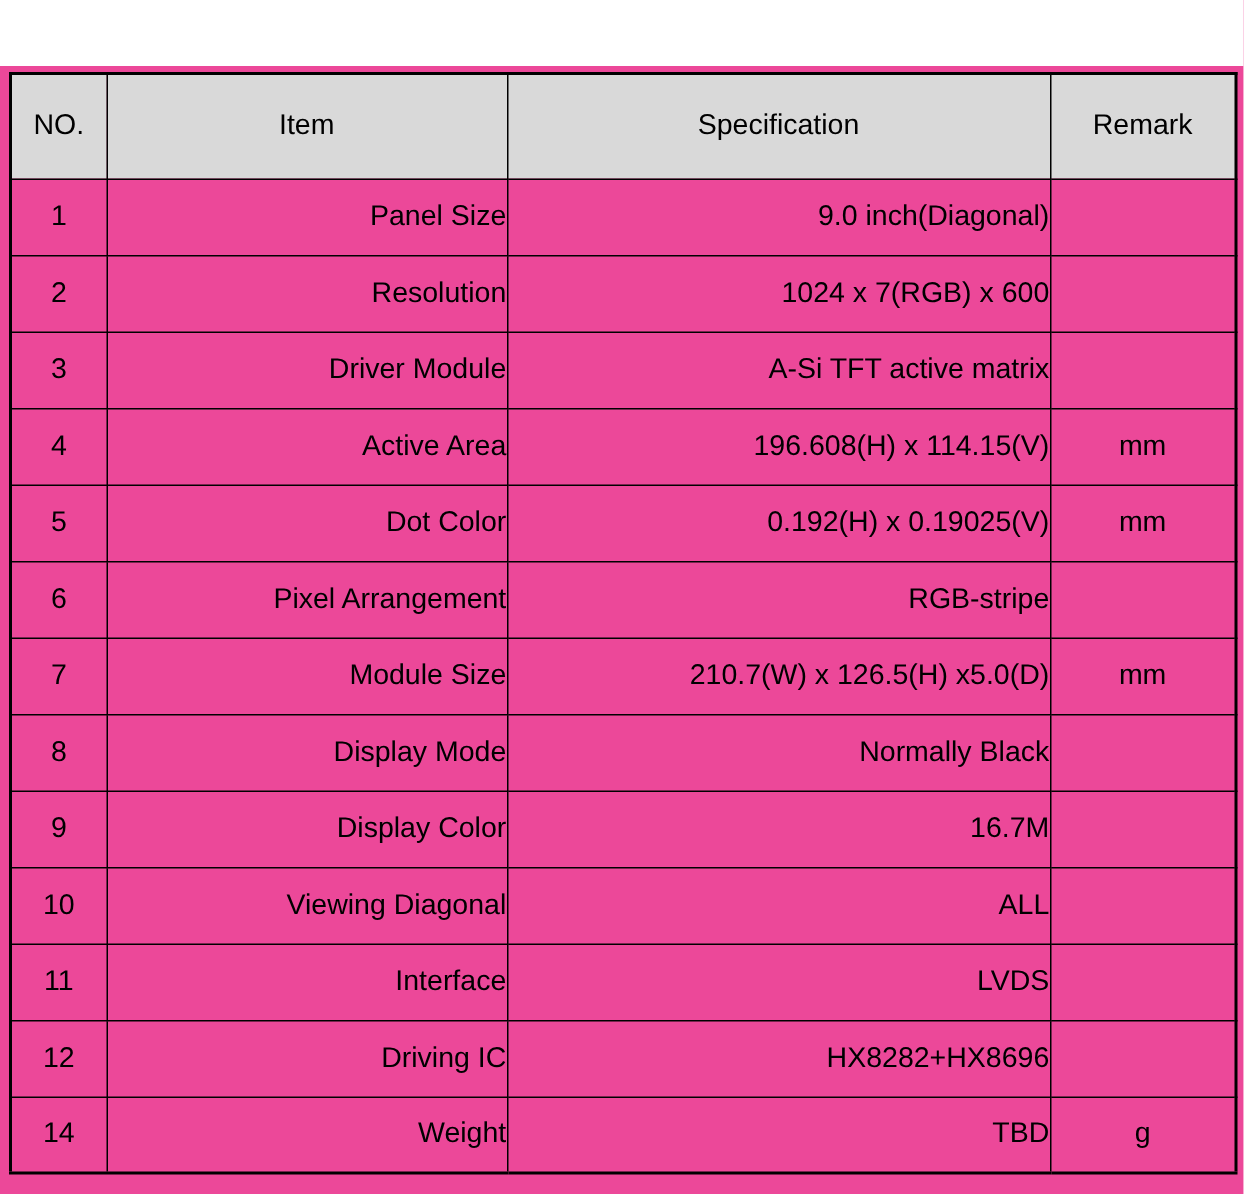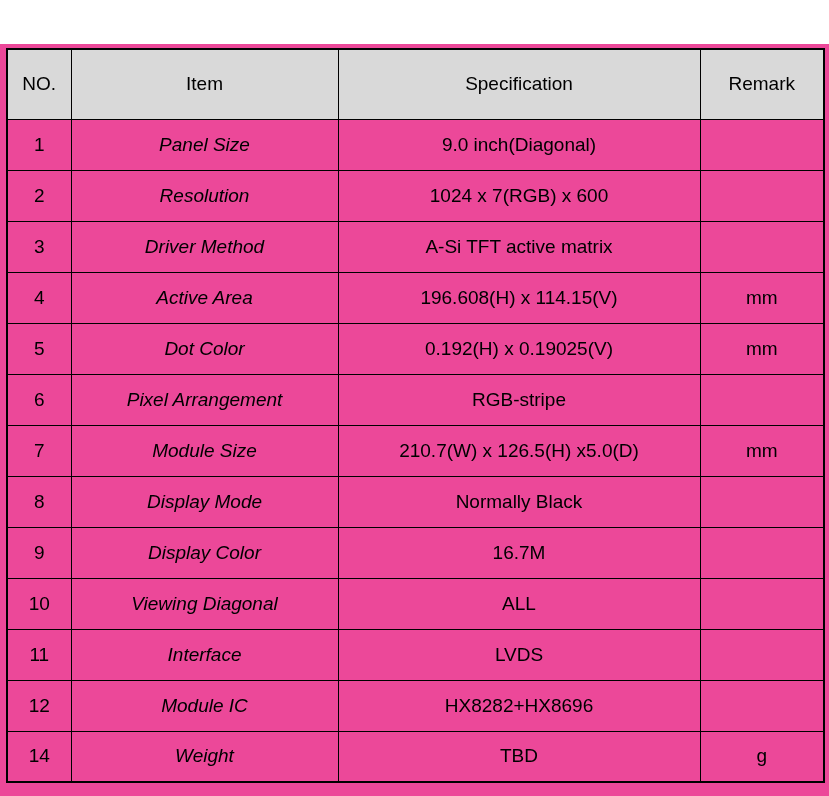--- a/index.html
+++ b/index.html
@@ -49,26 +49,25 @@
     border-bottom: 2px solid #000000;
   }
   tbody td {
     height: 51px;
     vertical-align: middle;
   }
   td.col-no {
     text-align: center;
   }
   td.col-item {
-    text-align: center;
+    text-align: right;
     padding-left: 14px;
-    font-style: italic;
   }
   td.col-spec {
-    text-align: center;
+    text-align: right;
     padding-left: 12px;
   }
   td.col-remark {
     text-align: center;
   }
   tbody tr:last-child td {
     border-bottom: 2px solid #000000;
   }
   sup {
     font-size: 12px;
@@ -103,21 +102,21 @@
           <td class="col-remark"></td>
         </tr>
         <tr>
           <td class="col-no">2</td>
           <td class="col-item">Resolution</td>
           <td class="col-spec">1024 x 7(RGB) x 600</td>
           <td class="col-remark"></td>
         </tr>
         <tr>
           <td class="col-no">3</td>
-          <td class="col-item">Driver Method</td>
+          <td class="col-item">Driver Module</td>
           <td class="col-spec">A-Si TFT active matrix</td>
           <td class="col-remark"></td>
         </tr>
         <tr>
           <td class="col-no">4</td>
           <td class="col-item">Active Area</td>
           <td class="col-spec">196.608(H) x 114.15(V)</td>
           <td class="col-remark">mm</td>
         </tr>
         <tr>
@@ -157,21 +156,21 @@
           <td class="col-remark"></td>
         </tr>
         <tr>
           <td class="col-no">11</td>
           <td class="col-item">Interface</td>
           <td class="col-spec">LVDS</td>
           <td class="col-remark"></td>
         </tr>
         <tr>
           <td class="col-no">12</td>
-          <td class="col-item">Module IC</td>
+          <td class="col-item">Driving IC</td>
           <td class="col-spec">HX8282+HX8696</td>
           <td class="col-remark"></td>
         </tr>
         <tr>
           <td class="col-no">14</td>
           <td class="col-item">Weight</td>
           <td class="col-spec">TBD</td>
           <td class="col-remark">g</td>
         </tr>
       </tbody>

